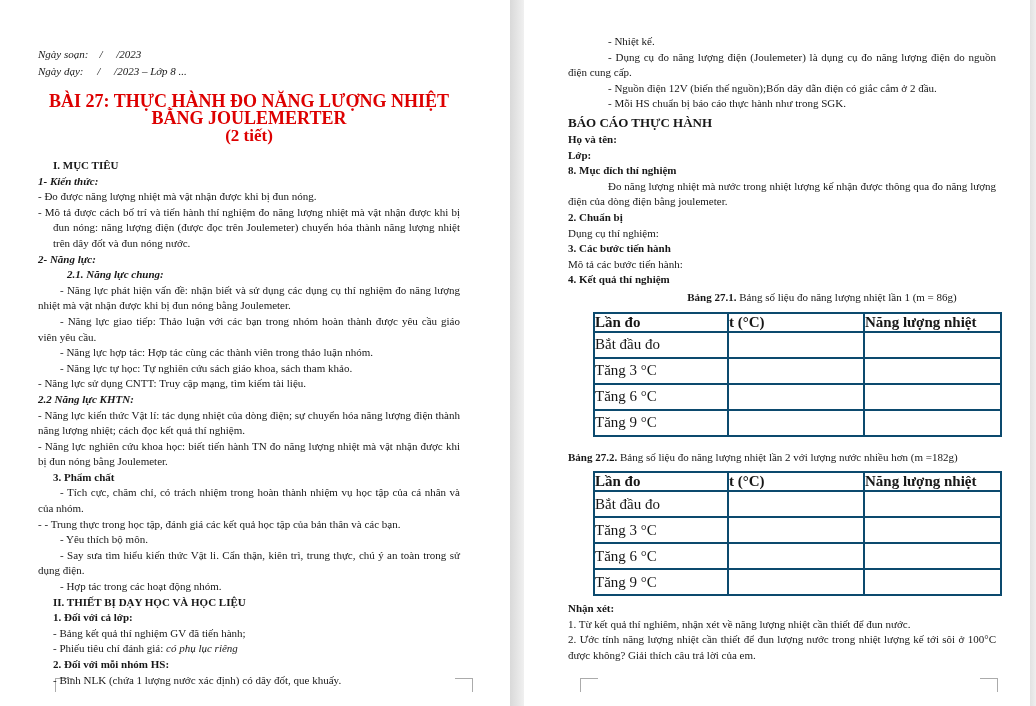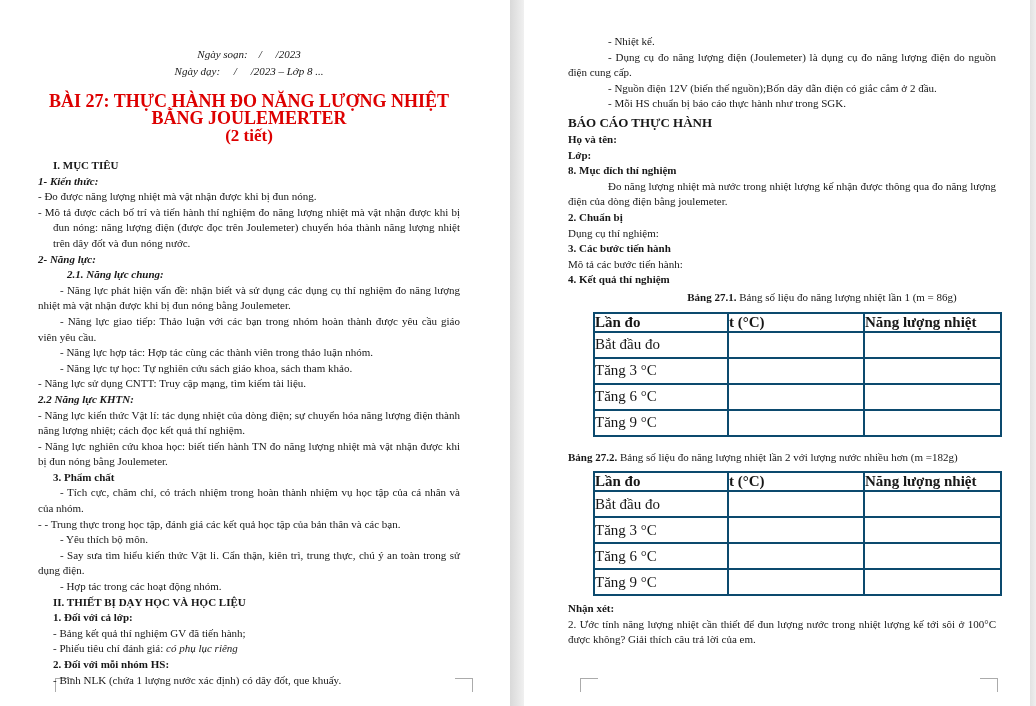--- a/index.html
+++ b/index.html
@@ -20,21 +20,21 @@
   .crop.tl { border-right-width:1px; border-bottom-width:1px; }
   .crop.tr { border-left-width:1px;  border-bottom-width:1px; }
   .crop.bl { border-left-width:1px;  border-top-width:1px; }
   .crop.br { border-right-width:1px; border-top-width:1px; }
 
   .dots { position:absolute; left:36px; top:51px; width:13px; height:17px;
           display:grid; grid-template-columns:repeat(2,1fr); gap:2px 3px; }
   .dots i { width:3px; height:3px; border-radius:50%; background:#747474; }
 
   p { font-size:11px; line-height:15.6px; text-align:justify; }
-  .meta { font-style:italic; white-space:pre; line-height:17px; text-align:center; }
+  .meta { font-style:italic; white-space:pre; line-height:17px; text-align:left; }
   .title-red { color:#dd0000; font-weight:bold; font-size:18px; line-height:17px;
                text-align:center; margin-top:13px; }
   .subtitle-red { color:#dd0000; font-weight:bold; font-size:17px; line-height:17px;
                text-align:center; }
   .bold { font-weight:bold; }
   .bi { font-weight:bold; font-style:italic; }
   .ml15 { margin-left:15px; }
   .ml29 { margin-left:29px; }
   .ti22 { text-indent:22px; }
   .ti40 { text-indent:40px; }
@@ -196,14 +196,15 @@
       </tr>
       <tr>
         <td>Tăng 9 °C</td>
         <td></td>
         <td></td>
       </tr>
     </tbody>
   </table>
 
   <p class="bold mt5">Nhận xét:</p>
+  <p>1. Từ kết quả thí nghiêm, nhận xét về năng lượng nhiệt cần thiết để đun nước.</p>
   <p>2. Ước tính năng lượng nhiệt cần thiết để đun lượng nước trong nhiệt lượng kế tới sôi ở 100°C được không? Giải thích câu trả lời của em.</p>
 </div>
 
 </body></html>

